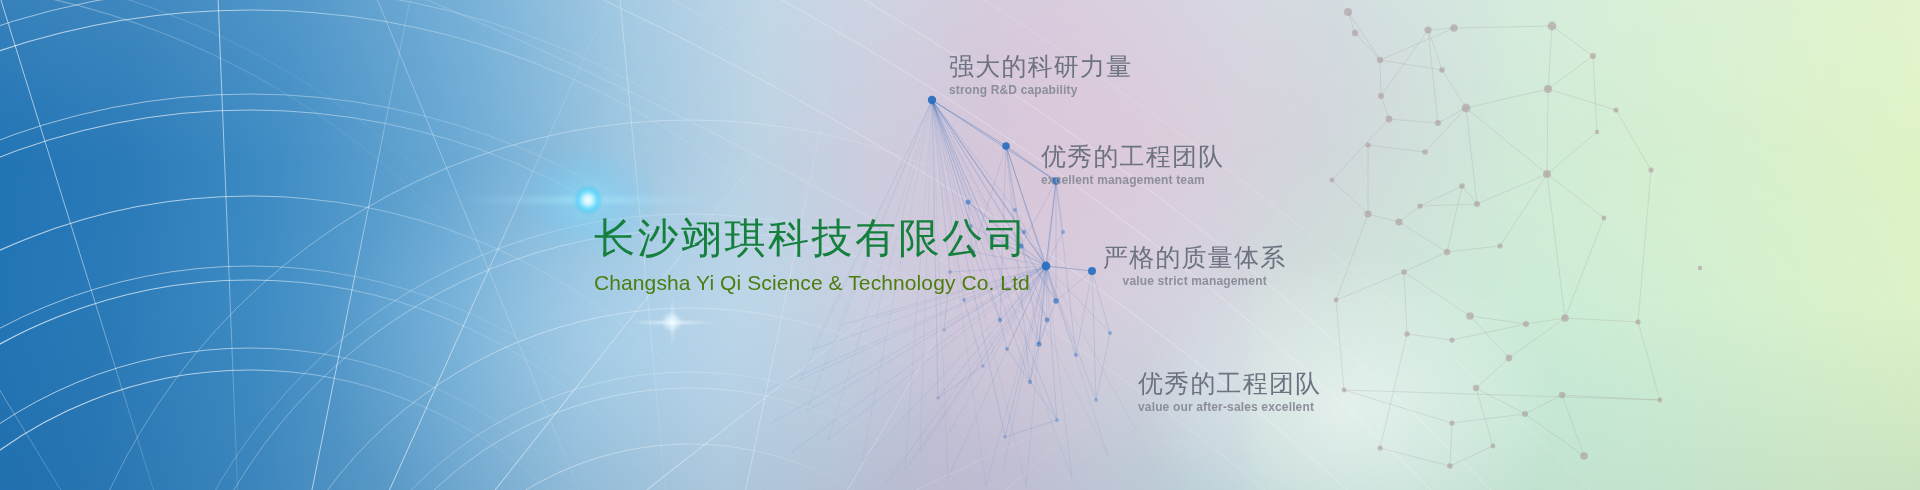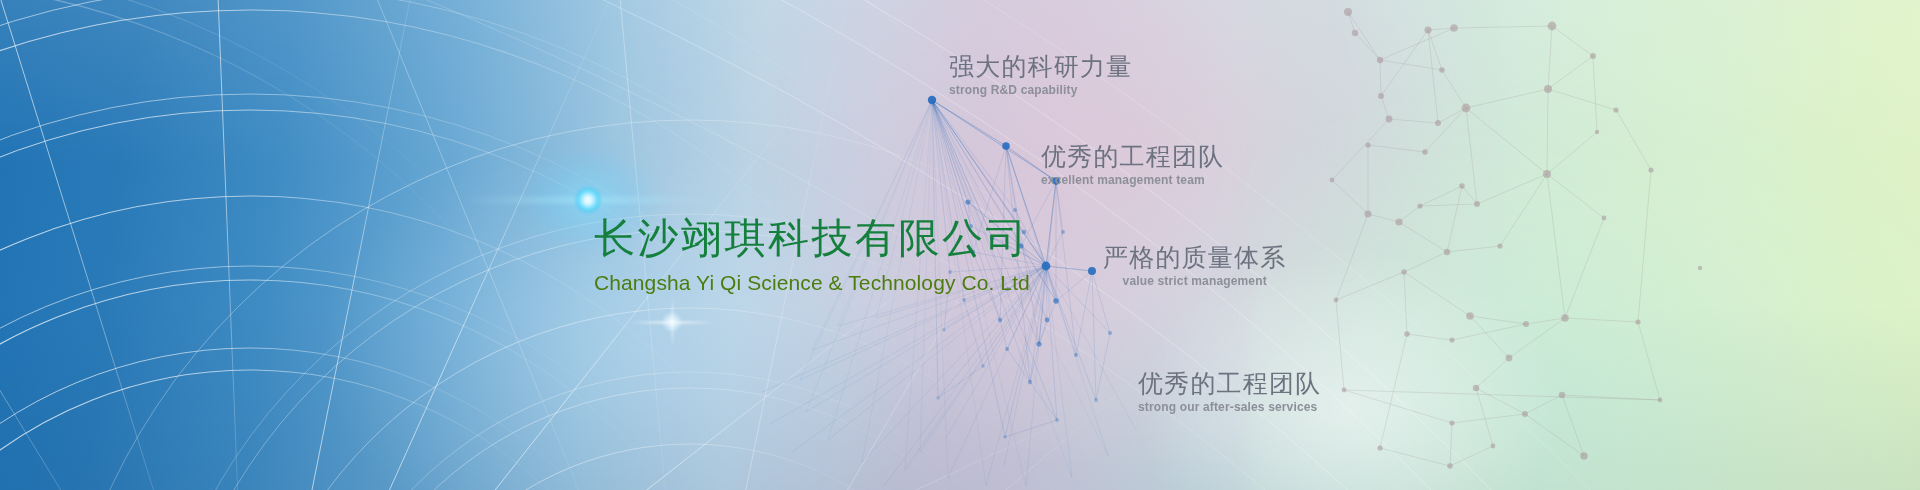--- a/index.html
+++ b/index.html
@@ -555,17 +555,17 @@
       <div class="feature" style="left: 1041px; top: 140px;">
         <div class="cn">优秀的工程团队</div>
         <div class="en">excellent management team</div>
       </div>
       <div class="feature" style="left: 1103px; top: 241px; text-align: center;">
         <div class="cn">严格的质量体系</div>
         <div class="en">value strict management</div>
       </div>
       <div class="feature" style="left: 1138px; top: 367px;">
         <div class="cn">优秀的工程团队</div>
-        <div class="en">strong our after-sales services</div>
+        <div class="en">value our after-sales excellent</div>
       </div>
     </div>
 
 </div>
 
 </body></html>

